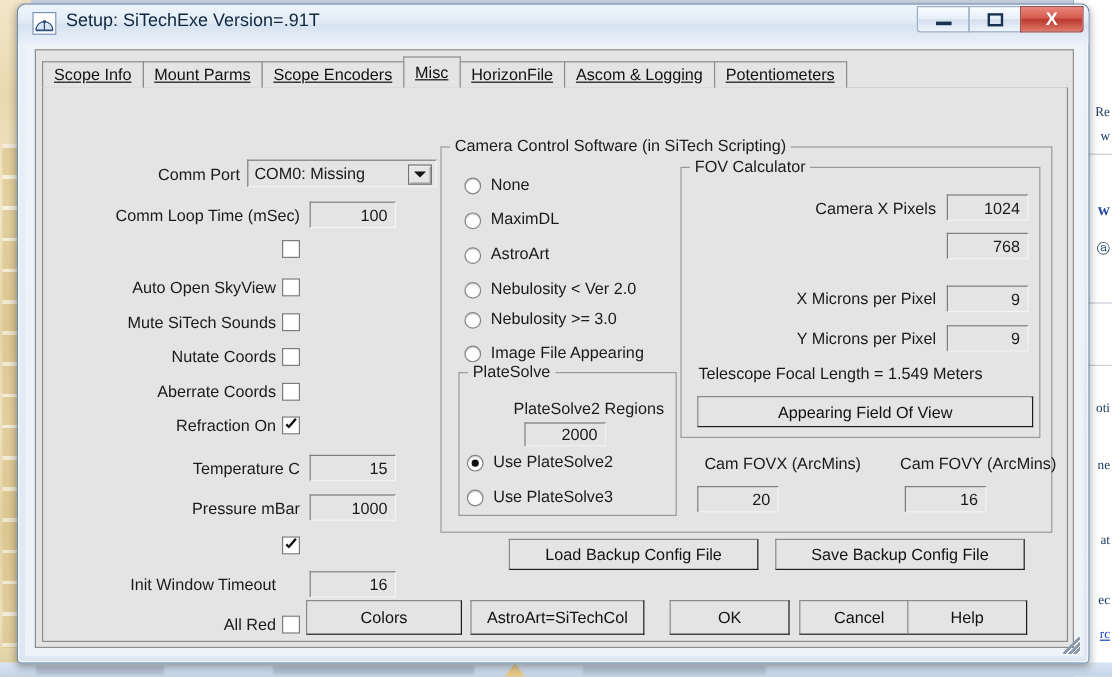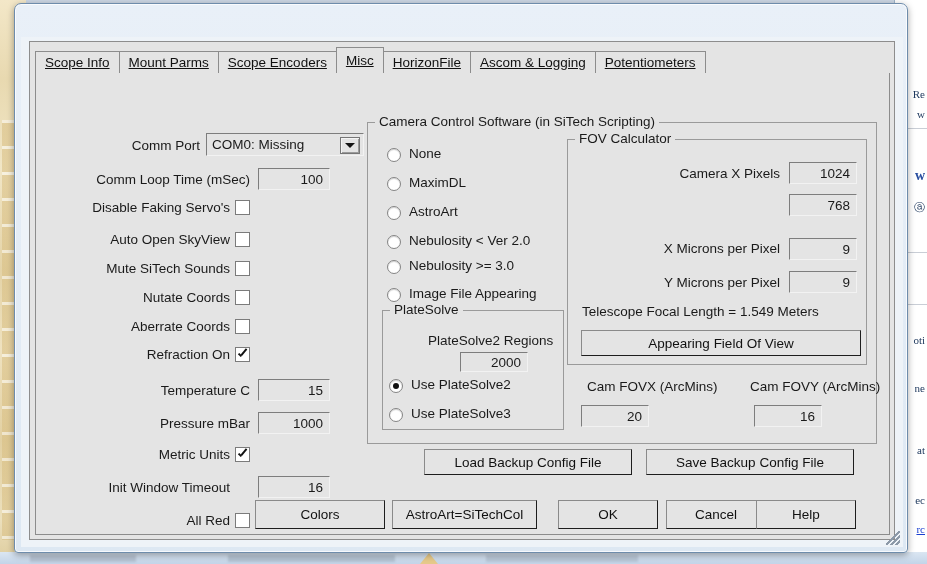--- a/index.html
+++ b/index.html
@@ -222,20 +222,42 @@
     </div>
   </div>
   <div class="bg-bottom">
     <div class="bg-bottom-blur"></div>
   </div>
   <div class="bg-tri"></div>
 </div>
 
 <div id="window">
 
+  <div class="titlebar">
+    <div class="title-icon">
+      <svg width="16" height="14" viewBox="0 0 16 14">
+        <path d="M1 12 A7 7 0 0 1 15 12 Z" fill="#d8e6f4" stroke="#2b4b78" stroke-width="1"></path>
+        <line x1="8" y1="12" x2="8" y2="5" stroke="#2b4b78" stroke-width="1"></line>
+        <circle cx="8" cy="5" r="1.4" fill="#2b4b78"></circle>
+        <line x1="1" y1="12.5" x2="15" y2="12.5" stroke="#2b4b78" stroke-width="1"></line>
+      </svg>
+    </div>
+    <div class="title-text">Setup: SiTechExe Version=.91T</div>
+    <div class="win-btns">
+      <div class="wbtn">
+        <div class="glyph-min"></div>
+      </div>
+      <div class="wbtn">
+        <div class="glyph-max"></div>
+      </div>
+      <div class="wbtn close">
+        <div class="glyph-close">X</div>
+      </div>
+    </div>
+  </div>
 
   <div class="client">
     <div class="dialog">
 
       <div class="tabline"></div>
       <div class="panel"></div>
       <div class="tabstrip">
         <div class="tab">
             <span>Scope Info</span>
           </div>
@@ -265,21 +287,20 @@
         <span class="combo-arrow">
             <span class="arrow-dn"></span>
           </span>
       </div>
 
       <div class="lbl" style="left:20px;top:130px;width:200px">Comm Loop Time (mSec)</div>
       <div class="txtbox" style="left:228px;top:126px;width:72px;height:22px">
         <span>100</span>
       </div>
 
-      <div class="lbl" style="left:40px;top:158px;width:160px">Disable Faking Servo's</div>
       <div class="chk" style="left:205px;top:158px"></div>
 
       <div class="lbl" style="left:40px;top:190px;width:160px">Auto Open SkyView</div>
       <div class="chk" style="left:205px;top:190px"></div>
 
       <div class="lbl" style="left:40px;top:219px;width:160px">Mute SiTech Sounds</div>
       <div class="chk" style="left:205px;top:219px"></div>
 
       <div class="lbl" style="left:40px;top:248px;width:160px">Nutate Coords</div>
       <div class="chk" style="left:205px;top:248px"></div>
@@ -295,21 +316,20 @@
       <div class="lbl" style="left:60px;top:341px;width:160px">Temperature C</div>
       <div class="txtbox" style="left:228px;top:337px;width:72px;height:22px">
         <span>15</span>
       </div>
 
       <div class="lbl" style="left:60px;top:374px;width:160px">Pressure mBar</div>
       <div class="txtbox" style="left:228px;top:370px;width:72px;height:22px">
         <span>1000</span>
       </div>
 
-      <div class="lbl" style="left:60px;top:405px;width:140px">Metric Units</div>
       <div class="chk on" style="left:205px;top:405px">
           <span class="mark"></span>
         </div>
 
       <div class="lbl" style="left:40px;top:438px;width:160px">Init Window Timeout</div>
       <div class="txtbox" style="left:228px;top:434px;width:72px;height:22px">
         <span>16</span>
       </div>
 
       <div class="lbl" style="left:80px;top:471px;width:120px">All Red</div>
@@ -334,21 +354,21 @@
       <div class="radio" style="left:357px;top:218px"></div>
       <div class="statictext" style="left:379px;top:216px">Nebulosity &gt;= 3.0</div>
 
       <div class="radio" style="left:357px;top:246px"></div>
       <div class="statictext" style="left:379px;top:244px">Image File Appearing</div>
 
       <div class="group" style="left:352px;top:268px;width:182px;height:120px">
         <span class="group-title">PlateSolve</span>
       </div>
       <div class="statictext" style="left:398px;top:291px">PlateSolve2 Regions</div>
-      <div class="txtbox" style="left:430px;top:310px;width:68px;height:20px">
+      <div class="txtbox" style="left:407px;top:310px;width:68px;height:20px">
         <span>2000</span>
       </div>
       <div class="radio on" style="left:359px;top:337px">
           <span class="dot"></span>
         </div>
       <div class="statictext" style="left:381px;top:335px">Use PlateSolve2</div>
       <div class="radio" style="left:359px;top:366px"></div>
       <div class="statictext" style="left:381px;top:364px">Use PlateSolve3</div>
 
       <div class="group" style="left:537px;top:97px;width:300px;height:226px">

